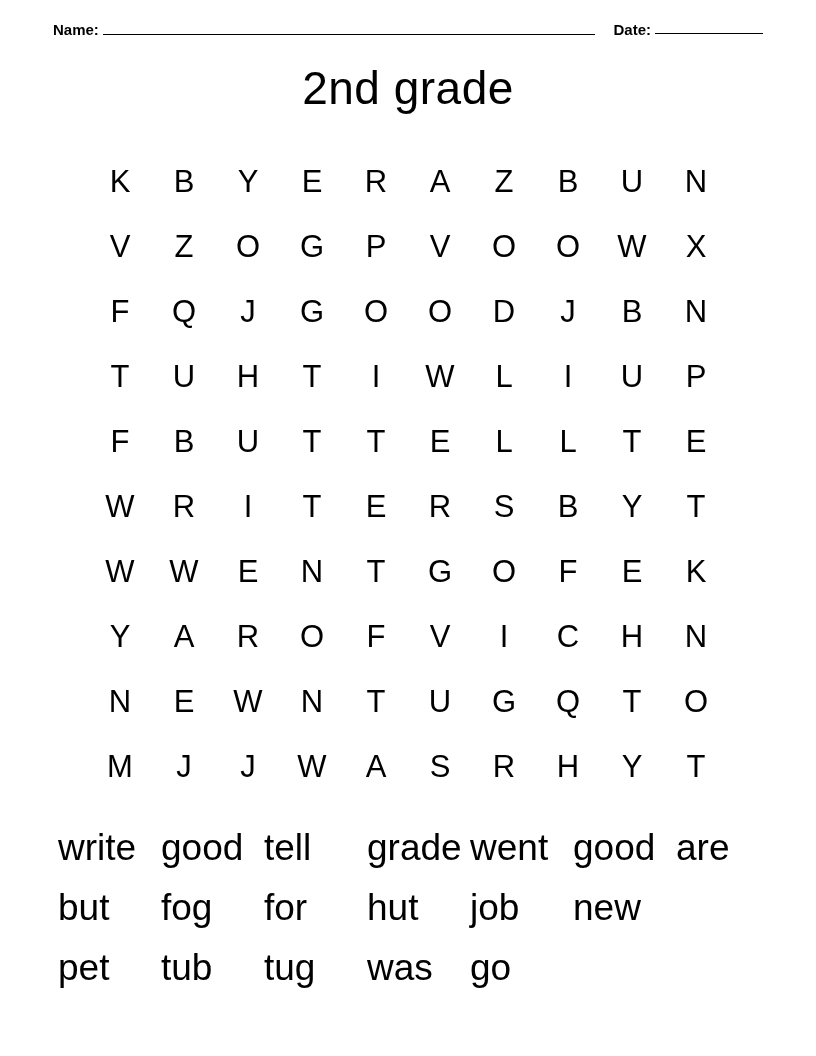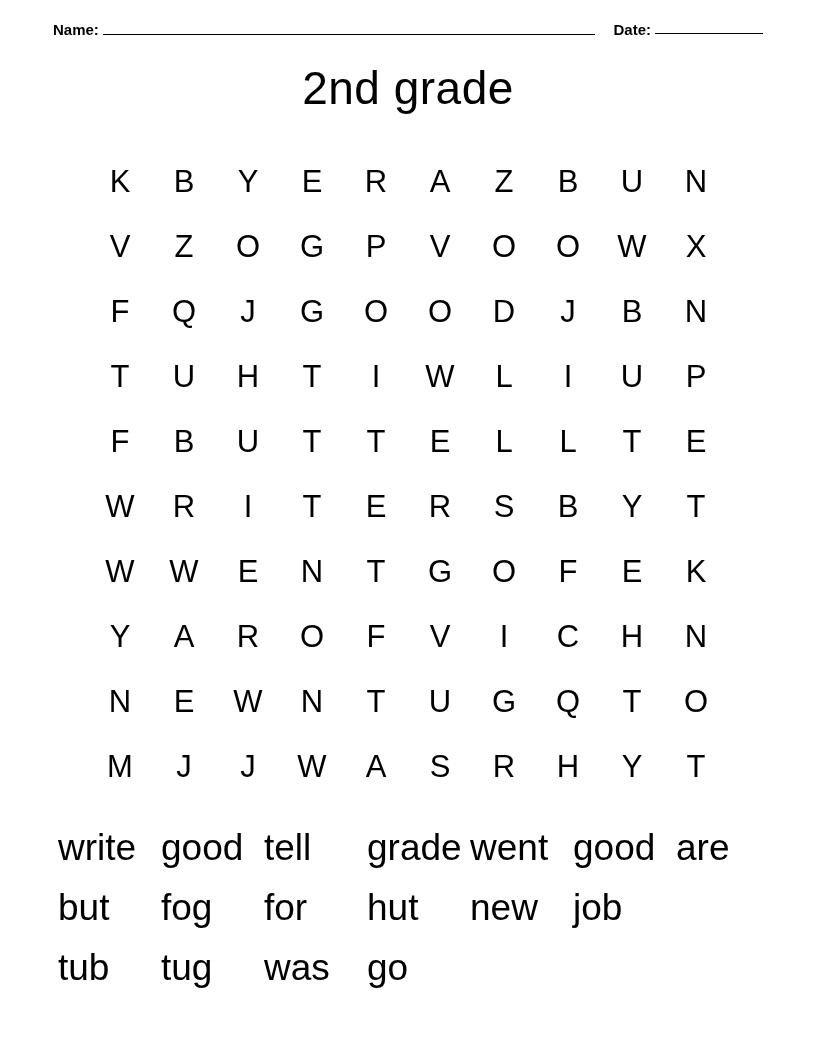--- a/index.html
+++ b/index.html
@@ -251,24 +251,25 @@
       <span class="word">grade</span>
       <span class="word">went</span>
       <span class="word">good</span>
       <span class="word">are</span>
     </div>
     <div class="word-row">
       <span class="word">but</span>
       <span class="word">fog</span>
       <span class="word">for</span>
       <span class="word">hut</span>
+      <span class="word">job</span>
       <span class="word">new</span>
-      <span class="word">job</span>
     </div>
     <div class="word-row">
+      <span class="word">pet</span>
       <span class="word">tub</span>
       <span class="word">tug</span>
       <span class="word">was</span>
       <span class="word">go</span>
     </div>
   </div>
 
 </div>
 
 </body></html>

